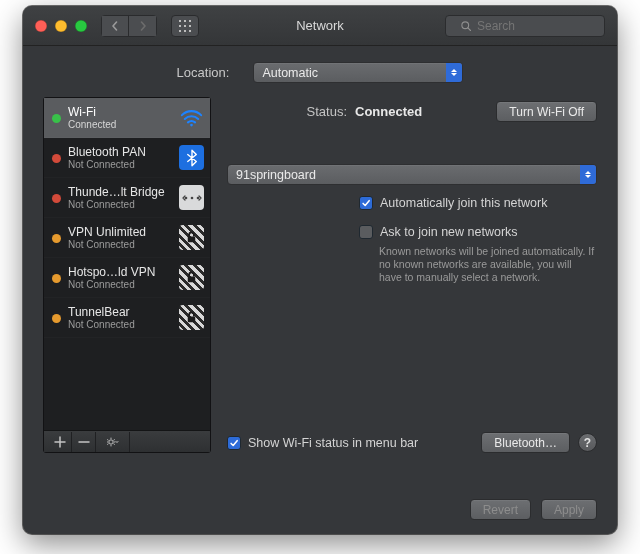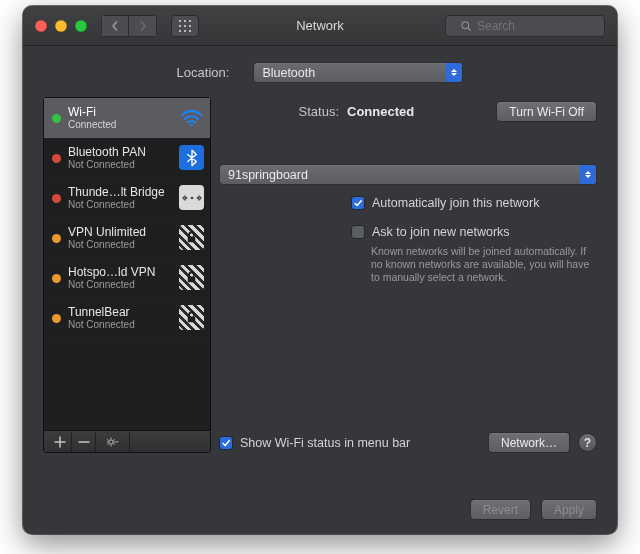--- a/index.html
+++ b/index.html
@@ -45,21 +45,21 @@
       padding:0 20px 0 8px; font-size:12.5px; color:#eaeaea; position:relative; box-shadow:0 1px 0 rgba(255,255,255,.05) inset;
     }
     .select.blue-cap::after{
       content:""; position:absolute; right:0; top:0; bottom:0; width:16px;
       background:#2f6bd8; border-top-right-radius:3px;border-bottom-right-radius:3px;
     }
     .select .arrows{ position:absolute; right:3px; z-index:2; width:10px;height:14px; display:flex;flex-direction:column;align-items:center;justify-content:center;gap:1px;}
     .select .arrows span{ width:0;height:0;border-left:3px solid transparent;border-right:3px solid transparent;}
     .select .arrows .up{border-bottom:3.5px solid #fff;}
     .select .arrows .dn{border-top:3.5px solid #fff;}
-    .columns { display:flex; gap:8px; }
+    .columns { display:flex; gap:16px; }
     .sidebar {
       width:168px; height:356px; background:#1e1f21; border:1px solid #121214;
       border-radius:3px; display:flex; flex-direction:column;
     }
     .sb-list{ flex:1; overflow:hidden;}
     .sb-item{
       height:40px; display:flex; align-items:center; padding:0 6px 0 8px; gap:7px;
       border-bottom:1px solid rgba(255,255,255,0.02);
     }
     .sb-item.active{ background:#5a5c5f;}
@@ -144,21 +144,21 @@
         </svg>
       <input placeholder="Search" style="">
     </div>
   </div>
 
   <div class="body">
 
     <div class="loc-row">
       <label>Location:</label>
       <div class="select blue-cap" style="width:210px;">
-        <span>Bluetooth</span>
+        <span>Automatic</span>
         <div class="arrows">
             <span class="up"></span>
             <span class="dn"></span>
           </div>
       </div>
     </div>
 
     <div class="columns">
 
       <div class="sidebar">
@@ -306,21 +306,21 @@
         <div class="hint">Known networks will be joined automatically. If no known networks are available, you will have to manually select a network.</div>
 
         <div class="bottom-row">
           <div class="checkbox checked" style="margin-right:7px;">
             <svg viewBox="0 0 12 12">
                 <path d="M2.5 6.5 L5 9 L9.8 3.2" fill="none" stroke="#fff" stroke-width="1.8" stroke-linecap="round" stroke-linejoin="round"></path>
               </svg>
           </div>
           <span style="font-size:12.5px;color:#d4d4d4;">Show Wi-Fi status in menu bar</span>
           <div style="margin-left:auto;display:flex;align-items:center;">
-            <div class="btn">Network…</div>
+            <div class="btn">Bluetooth…</div>
             <div class="help">?</div>
           </div>
         </div>
       </div>
     </div>
   </div>
 
   <div class="footer-btns">
     <div class="btn disabled">Revert</div>
     <div class="btn disabled">Apply</div>

